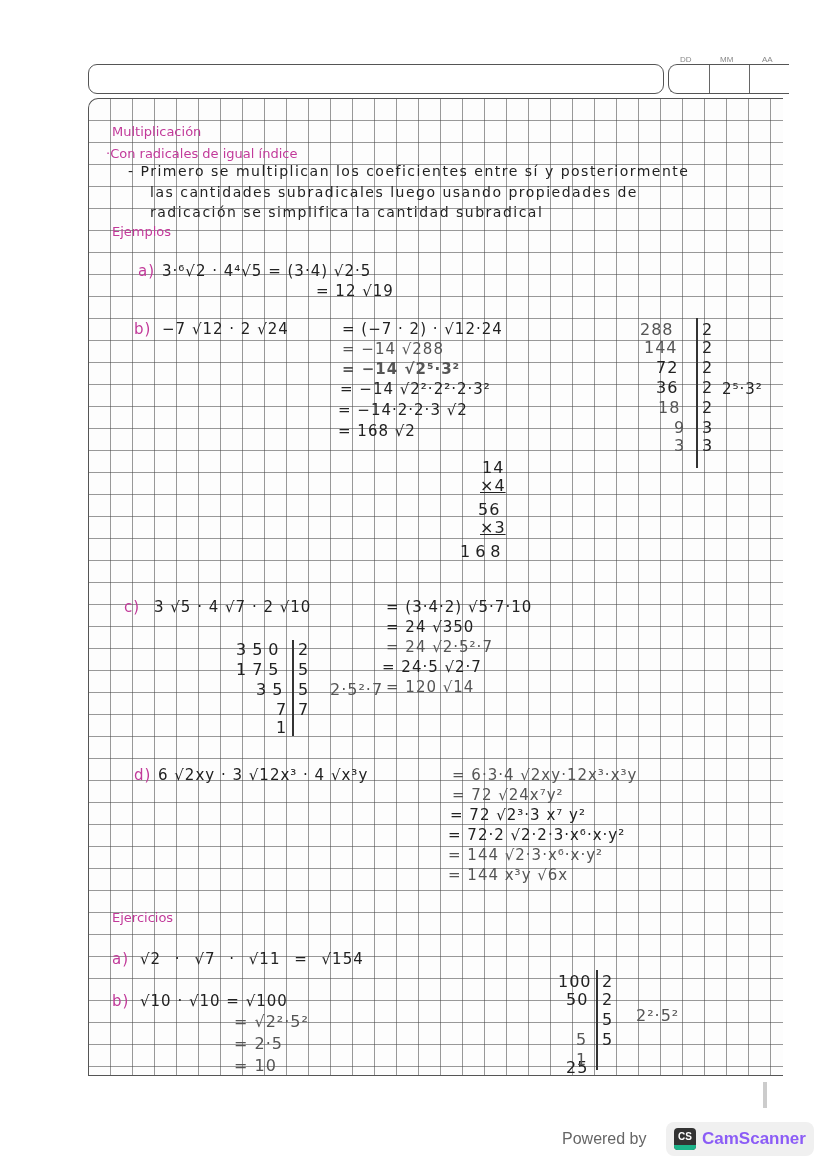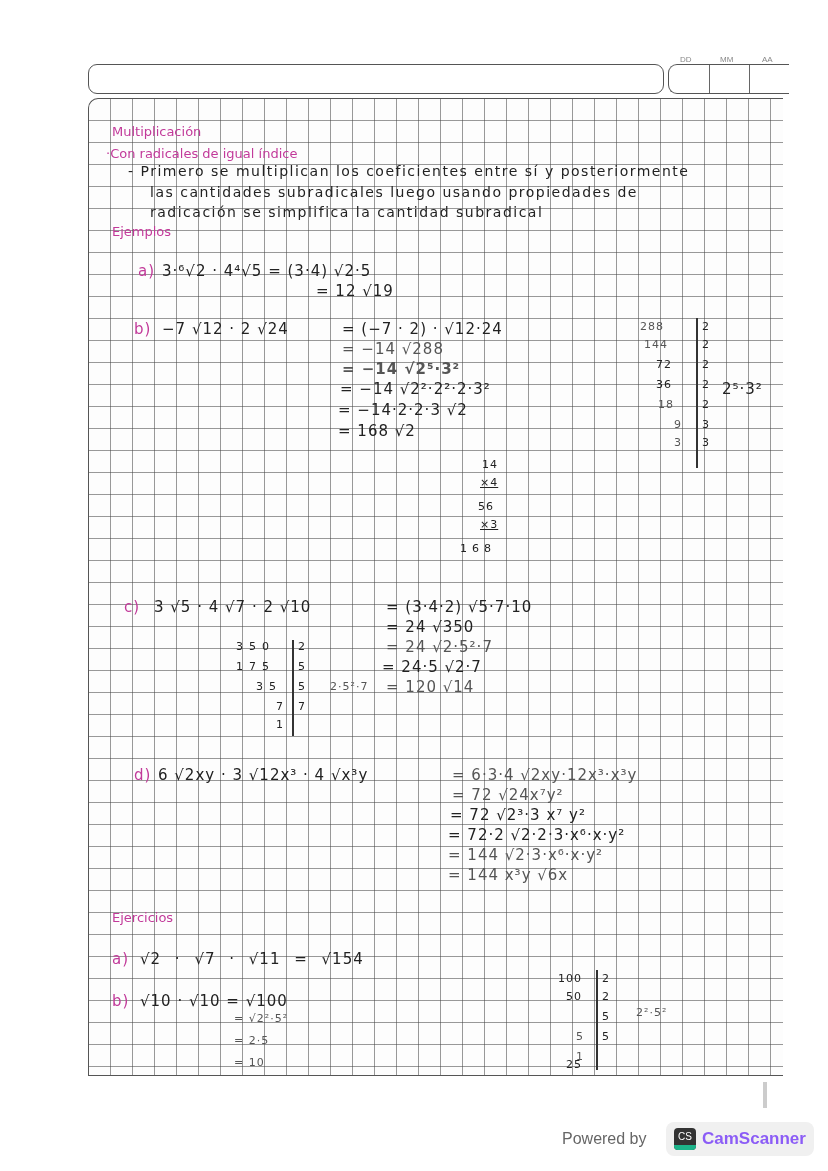--- a/index.html
+++ b/index.html
@@ -17,29 +17,29 @@
            background-image:
              linear-gradient(to right, rgba(70,70,70,0.55) 1px, transparent 1px),
              linear-gradient(to bottom, rgba(70,70,70,0.55) 1px, transparent 1px);
            background-size:22px 22px;
            background-position:-1px -1px; }
   .hw { position:absolute; font-family:"DejaVu Sans", sans-serif; color:#222; white-space:nowrap; }
   .pink { color:#c23a9a; }
   .title { font-size:13px; }
   .body-text { font-size:14px; letter-spacing:1.5px; }
   .math { font-size:15px; letter-spacing:1px; }
-  .small { font-size:11px; letter-spacing:1px; }
+  .small { font-size:16px; letter-spacing:1px; }
   .faint { color:#555; }
   .vline { position:absolute; width:1.5px; background:#333; }
   .footer-powered { position:absolute; left:562px; top:1130px; font-size:16px; color:#666;
                     font-family:"Liberation Sans", sans-serif; }
   .cs-badge { position:absolute; left:666px; top:1122px; width:148px; height:34px; background:#f0f0f0;
               border-radius:8px; }
   .cs-logo { position:absolute; left:8px; top:6px; width:22px; height:22px; background:#333;
-             border-radius:4px; overflow:hidden; color:#fff; font-size:10px; font-weight:normal;
+             border-radius:4px; overflow:hidden; color:#fff; font-size:10px; font-weight:bold;
              text-align:center; line-height:17px; font-family:"Liberation Sans", sans-serif; }
   .cs-logo::after { content:""; position:absolute; left:0; bottom:0; width:22px; height:5px; background:#1db48a; }
   .cs-name { position:absolute; left:36px; top:7px; font-size:17px; color:#8b5cf6; font-weight:bold;
              font-family:"Liberation Sans", sans-serif; }
   .edge-mark { position:absolute; left:763px; top:1082px; width:4px; height:26px; background:#ccc; }
 </style>
 </head>
 <body>
 
 <div class="header-box"></div>

